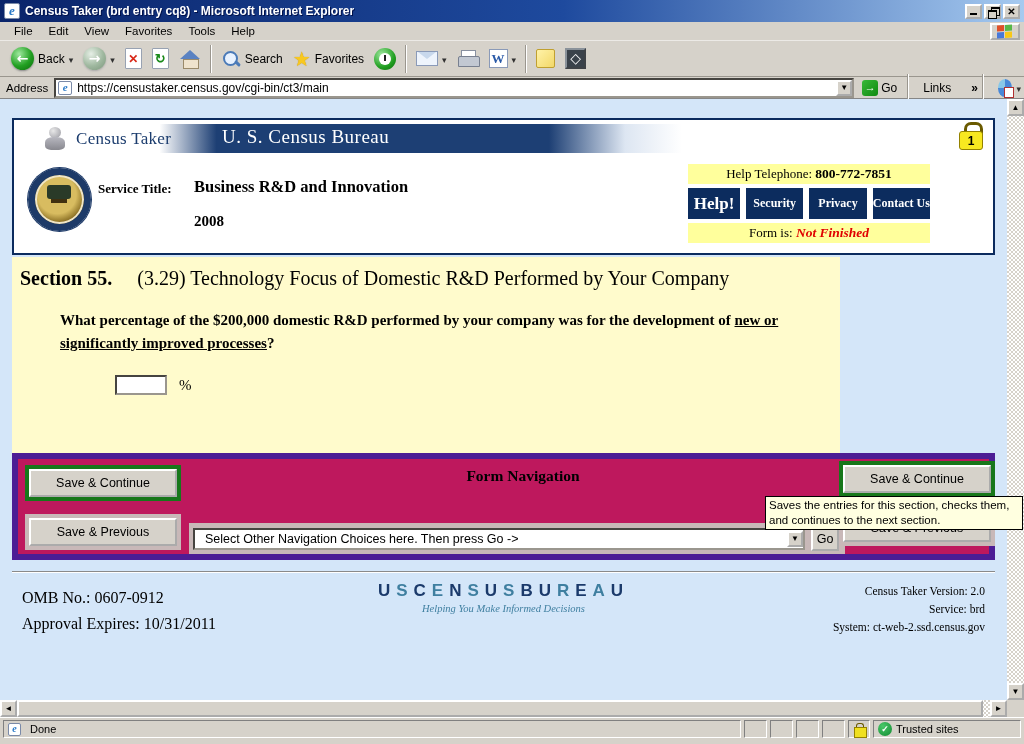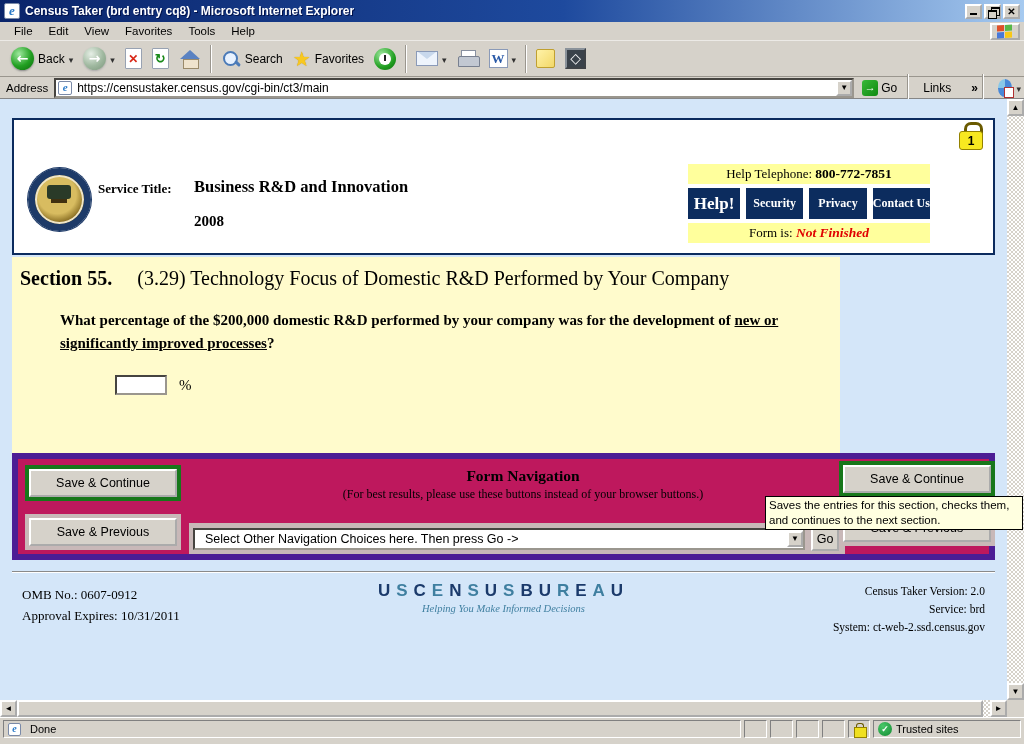--- a/index.html
+++ b/index.html
@@ -145,21 +145,21 @@
   #dd-row { position:absolute; left:171px; top:64px; width:656px; height:31px; background:#c8b8b8; display:flex; align-items:center; padding:0 4px; gap:6px; }
   #nav-select { flex:0 0 612px; height:22px; background:#fff; border:2px inset #9a968e; display:flex; align-items:center;padding-left:7px; }
   #nav-select-text { flex:1; font-size:12.5px; padding-left:3px; white-space:nowrap; overflow:hidden; }
   #go-small { width:28px; height:24px; background:#d6d2ca; border:2px outset #fff; font:12.5px "Liberation Sans",sans-serif; }
 
   #tooltip { position:absolute; left:765px; top:496px; width:258px; background:#ffffe0; border:1px solid #000; font-size:11.5px; line-height:1.3; padding:1px 3px; z-index:50; }
 
   
   #footer { position:absolute; left:0; top:464px; width:1007px; }
   #footer-rule { position:absolute; left:12px; top:8px; width:983px; height:2px; background:#8a8a8a; border-bottom:1px solid #fff; }
-  #omb { position:absolute; left:22px; top:22px; font-size:13px; line-height:1.6; }
+  #omb { position:absolute; left:22px; top:22px; font-size:16px; line-height:1.6; }
   #census-logo { position:absolute; left:calc(50% - 210px); top:18px; width:420px; text-align:center; }
   #census-logo-text { font-weight:bold; font-size:17px; letter-spacing:6px; font-family:"Liberation Sans",sans-serif; }
   #census-logo-text .navy { color:#1b3a6b; } #census-logo-text .teal { color:#3f7fa0; }
   #tagline { font-style:italic; font-size:10.5px; color:#3f7fa0; margin-top:2px; }
   #sys-info { position:absolute; right:22px; top:20px; text-align:right; font-size:11.5px; line-height:1.55; }
 
   
   #statusbar { position:absolute; left:0; top:717px; width:1024px; height:23px; background:#d6d2ca; border-top:1px solid #fff; display:flex; align-items:center; padding:2px 3px; gap:3px; }
   .panel { border:1px solid; border-color:#808080 #fff #fff #808080; height:18px; display:flex; align-items:center; padding:0 4px; gap:4px; font-size:11px; }
   #st-main { flex:0 0 738px; }
@@ -272,20 +272,25 @@
     <span class="chev"></span>
   </span>
   <span class="tsep"></span>
   <span class="bho-ico"></span>
   <span class="caret" style="margin-left:4px;"></span>
 </div>
 
 <div id="viewport">
 
   <div id="header-box">
+    <div id="banner">
+      <span class="mascot"></span>
+      <span id="brand" class="serif">Census Taker</span>
+      <span id="bureau" class="serif">U. S. Census Bureau</span>
+    </div>
     <span class="lock-big">
       <span class="lk-body">1</span>
     </span>
     <div id="seal"></div>
     <div id="service-block" class="serif">
       <span id="service-label">Service Title:</span>
       <span id="service-title">Business R&amp;D and Innovation</span>
       <span id="service-year">2008</span>
     </div>
     <div id="head-right">
@@ -317,21 +322,20 @@
 
   <div id="navbox">
     <div class="btn-wrap w-green" id="sc-left">
       <button class="gray-btn">Save &amp; Continue</button>
     </div>
     <div class="btn-wrap w-mauve" id="sp-left">
       <button class="gray-btn">Save &amp; Previous</button>
     </div>
     <div id="nav-center">
       <div id="nav-title" class="serif">Form Navigation</div>
-      <div id="nav-sub" class="serif">(For best results, please use these buttons instead of your browser buttons.)</div>
     </div>
     <div id="dd-row">
       <span id="nav-select">
         <span id="nav-select-text">Select Other Navigation Choices here. Then press Go -&gt;</span>
         <span class="addr-drop">▼</span>
       </span>
       <button id="go-small">Go</button>
     </div>
     <div class="btn-wrap w-green" id="sc-right">
       <button class="gray-btn">Save &amp; Continue</button>

